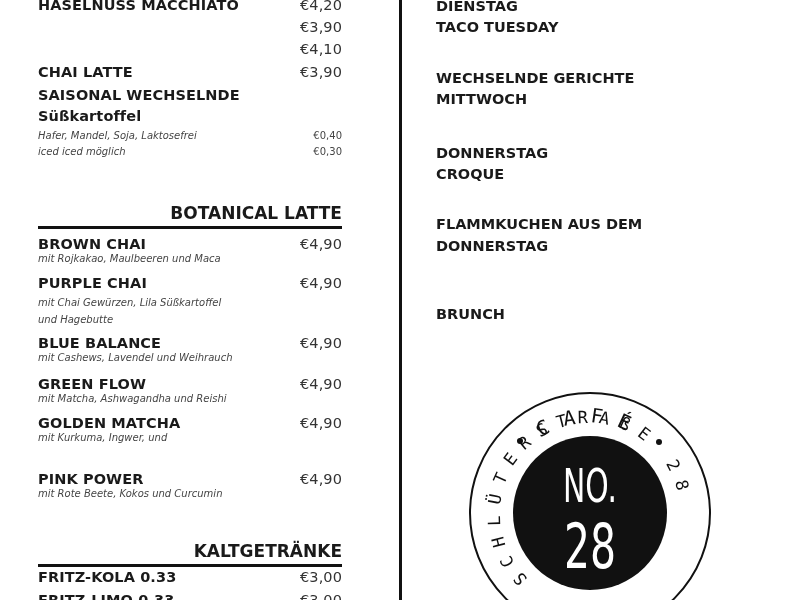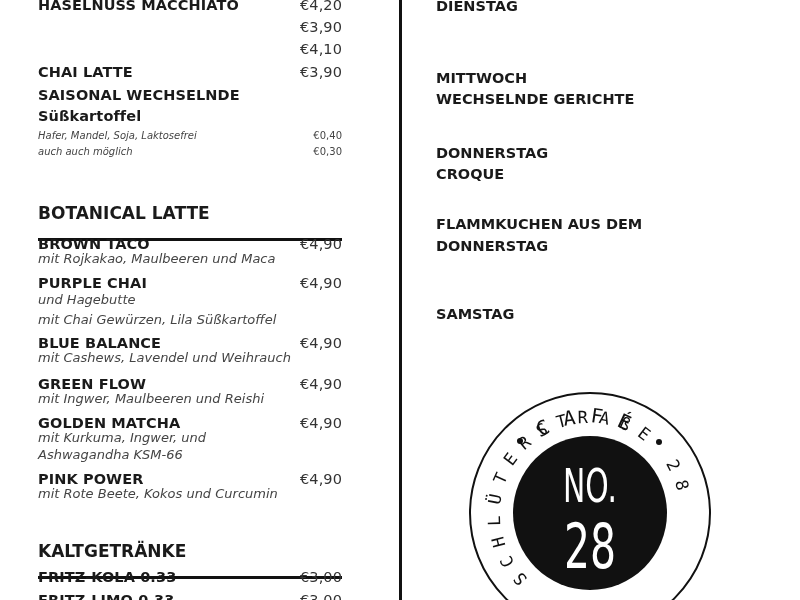--- a/index.html
+++ b/index.html
@@ -5,22 +5,22 @@
     html, body { margin: 0; padding: 0; }
     body {
       width: 800px; height: 600px; overflow: hidden; background: #ffffff;
       font-family: "DejaVu Sans", "Liberation Sans", sans-serif; color: #1a1a1a;
       position: relative;
     }
     .divider { position: absolute; left: 399px; top: 0; width: 3px; height: 600px; background: #111; }
     .left { position: absolute; left: 38px; top: 0; width: 304px; }
     .row { position: relative; font-weight: bold; font-size: 14.5px; letter-spacing: 0.1px; }
     .row .price { position: absolute; right: 0; top: 0; font-weight: normal; font-size: 14.5px; color: #333; }
-    .desc { font-style: italic; font-size: 13px; color: #444; line-height: 17px; }
-    .section-title { font-weight: bold; font-size: 17px; padding-bottom: 15px; border-bottom: 3px solid #111; }
+    .desc { font-style: italic; font-size: 10px; color: #444; line-height: 17px; }
+    .section-title { font-weight: bold; font-size: 17px; padding-bottom: 3px; border-bottom: 3px solid #111; text-align: right; }
     .abs { position: absolute; left: 0; right: 0; }
     .addon { position: absolute; left: 0; right: 0; font-style: italic; font-size: 10px; color: #444; }
     .addon .p { position: absolute; right: 0; top: 0; font-style: normal; }
     .right { position: absolute; left: 436px; top: 0; }
     .day { position: absolute; left: 0; font-weight: bold; font-size: 14.5px; line-height: 21px; white-space: nowrap; }
     .logo { position: absolute; left: 467px; top: 390px; width: 246px; height: 246px; }
   </style>
 </head>
 <body>
 
@@ -28,74 +28,74 @@
 
 <div class="left">
 
   <div class="abs row" style="top:-3px"><span>HASELNUSS MACCHIATO</span><span class="price">€4,20</span></div>
   <div class="abs row" style="top:19px"><span class="price">€3,90</span></div>
   <div class="abs row" style="top:41px"><span class="price">€4,10</span></div>
   <div class="abs row" style="top:64px"><span>CHAI LATTE</span><span class="price">€3,90</span></div>
   <div class="abs row" style="top:87px"><span>SAISONAL WECHSELNDE</span></div>
   <div class="abs row" style="top:108px"><span>Süßkartoffel</span></div>
   <div class="addon" style="top:130px"><span>Hafer, Mandel, Soja, Laktosefrei</span><span class="p">€0,40</span></div>
-  <div class="addon" style="top:146px"><span>auch auch möglich</span><span class="p">€0,30</span></div>
+  <div class="addon" style="top:146px"><span>iced iced möglich</span><span class="p">€0,30</span></div>
 
   <div class="abs section-title" style="top:203px">BOTANICAL LATTE</div>
 
   <div class="abs" style="top:236px">
-    <div class="row"><span>BROWN TACO</span><span class="price">€4,90</span></div>
+    <div class="row"><span>BROWN CHAI</span><span class="price">€4,90</span></div>
     <div class="desc" style="margin-top:-2px">mit Rojkakao, Maulbeeren und Maca</div>
   </div>
   <div class="abs" style="top:275px">
     <div class="row"><span>PURPLE CHAI</span><span class="price">€4,90</span></div>
+    <div class="desc" style="margin-top:3px">mit Chai Gewürzen, Lila Süßkartoffel</div>
     <div class="desc">und Hagebutte</div>
-    <div class="desc" style="margin-top:3px">mit Chai Gewürzen, Lila Süßkartoffel</div>
   </div>
   <div class="abs" style="top:335px">
     <div class="row"><span>BLUE BALANCE</span><span class="price">€4,90</span></div>
     <div class="desc" style="margin-top:-2px">mit Cashews, Lavendel und Weihrauch</div>
   </div>
   <div class="abs" style="top:376px">
     <div class="row"><span>GREEN FLOW</span><span class="price">€4,90</span></div>
-    <div class="desc" style="margin-top:-2px">mit Ingwer, Maulbeeren und Reishi</div>
+    <div class="desc" style="margin-top:-2px">mit Matcha, Ashwagandha und Reishi</div>
   </div>
   <div class="abs" style="top:415px">
     <div class="row"><span>GOLDEN MATCHA</span><span class="price">€4,90</span></div>
     <div class="desc" style="margin-top:-2px">mit Kurkuma, Ingwer, und</div>
-    <div class="desc">Ashwagandha KSM-66</div>
   </div>
   <div class="abs" style="top:471px">
     <div class="row"><span>PINK POWER</span><span class="price">€4,90</span></div>
     <div class="desc" style="margin-top:-2px">mit Rote Beete, Kokos und Curcumin</div>
   </div>
 
   <div class="abs section-title" style="top:541px">KALTGETRÄNKE</div>
   <div class="abs row" style="top:569px"><span>FRITZ-KOLA 0.33</span><span class="price">€3,00</span></div>
   <div class="abs row" style="top:592px"><span>FRITZ-LIMO 0.33</span><span class="price">€3,00</span></div>
 </div>
 
 <div class="right">
   <div class="day" style="top:-4px">
     <div>DIENSTAG</div>
+    <div>TACO TUESDAY</div>
   </div>
   <div class="day" style="top:68px">
+    <div>WECHSELNDE GERICHTE</div>
     <div>MITTWOCH</div>
-    <div>WECHSELNDE GERICHTE</div>
   </div>
   <div class="day" style="top:143px">
     <div>DONNERSTAG</div>
     <div>CROQUE</div>
   </div>
   <div class="day" style="top:213px; line-height:22px">
     <div>FLAMMKUCHEN AUS DEM</div>
     <div>DONNERSTAG</div>
   </div>
   <div class="day" style="top:304px">
-    <div>SAMSTAG</div>
+    <div>BRUNCH</div>
   </div>
 </div>
 
 <div class="logo">
   <svg width="246" height="246" viewBox="0 0 246 246">
     <defs>
       <path id="ringTop" d="M 33,123 A 90,90 0 0 1 213,123"></path>
       <path id="ringFull" d="M 123,213 A 90,90 0 1 1 123.01,213"></path>
     </defs>
     <circle cx="123" cy="123" r="120" fill="#fff" stroke="#111" stroke-width="2"></circle>

